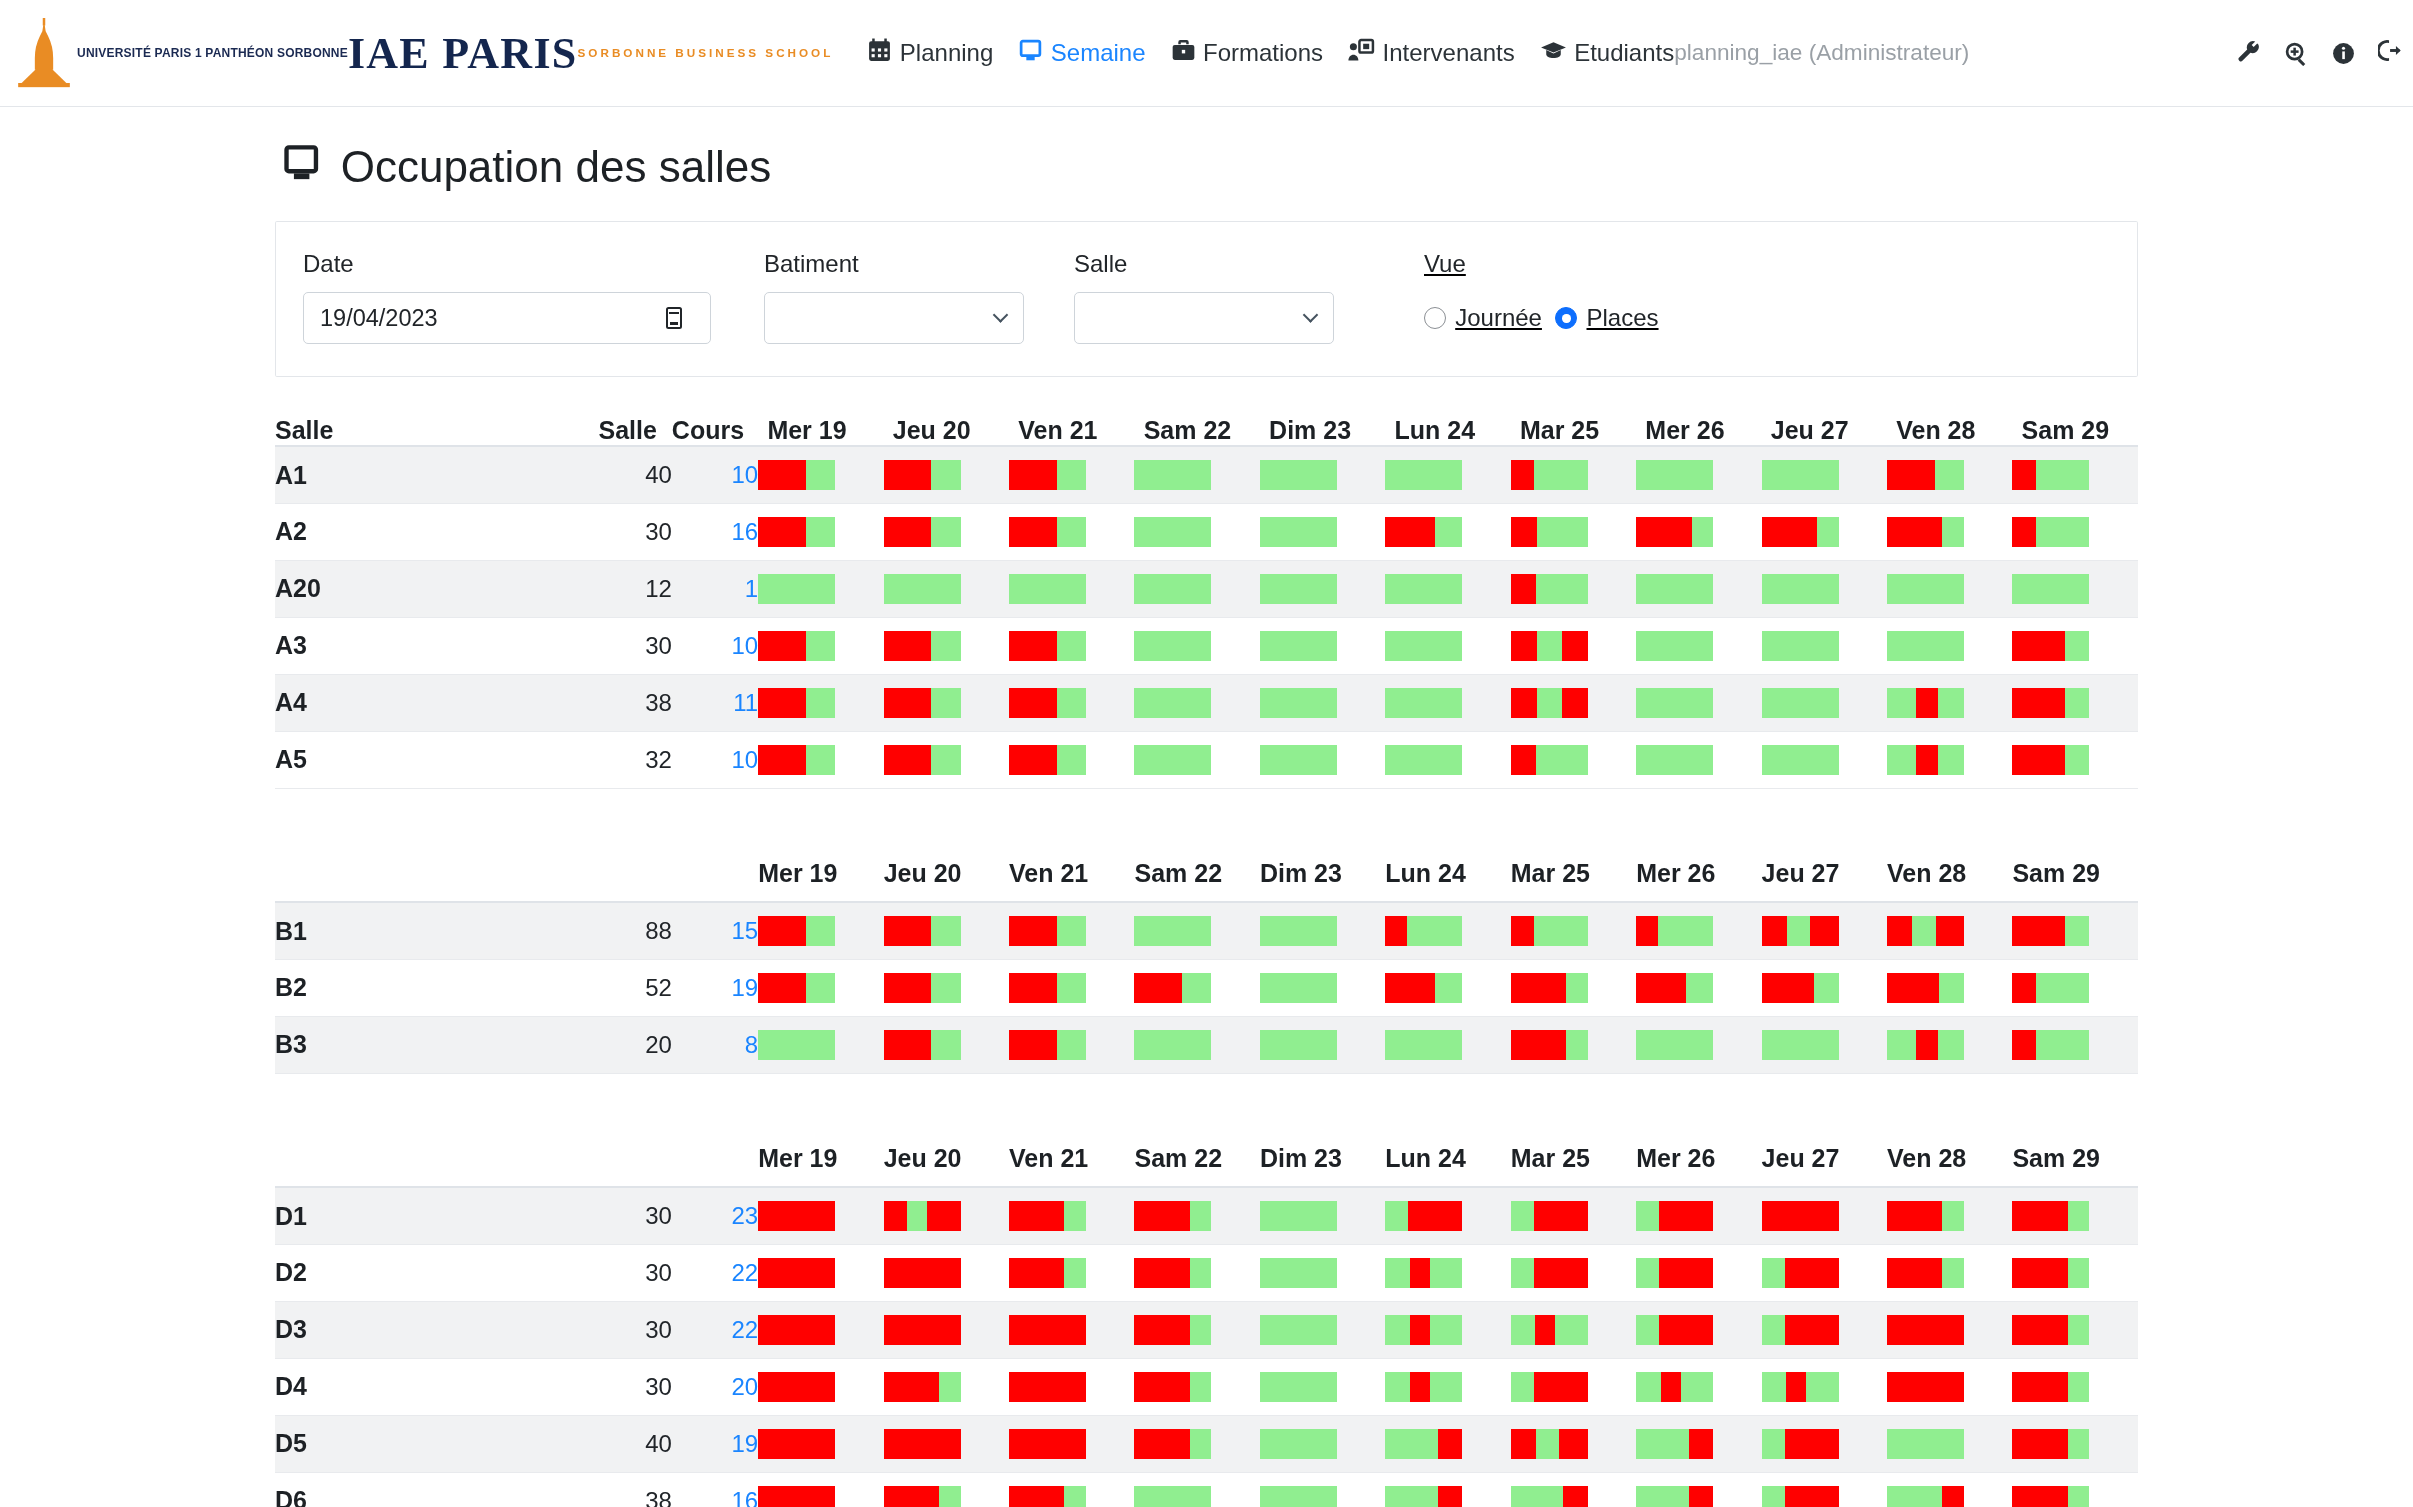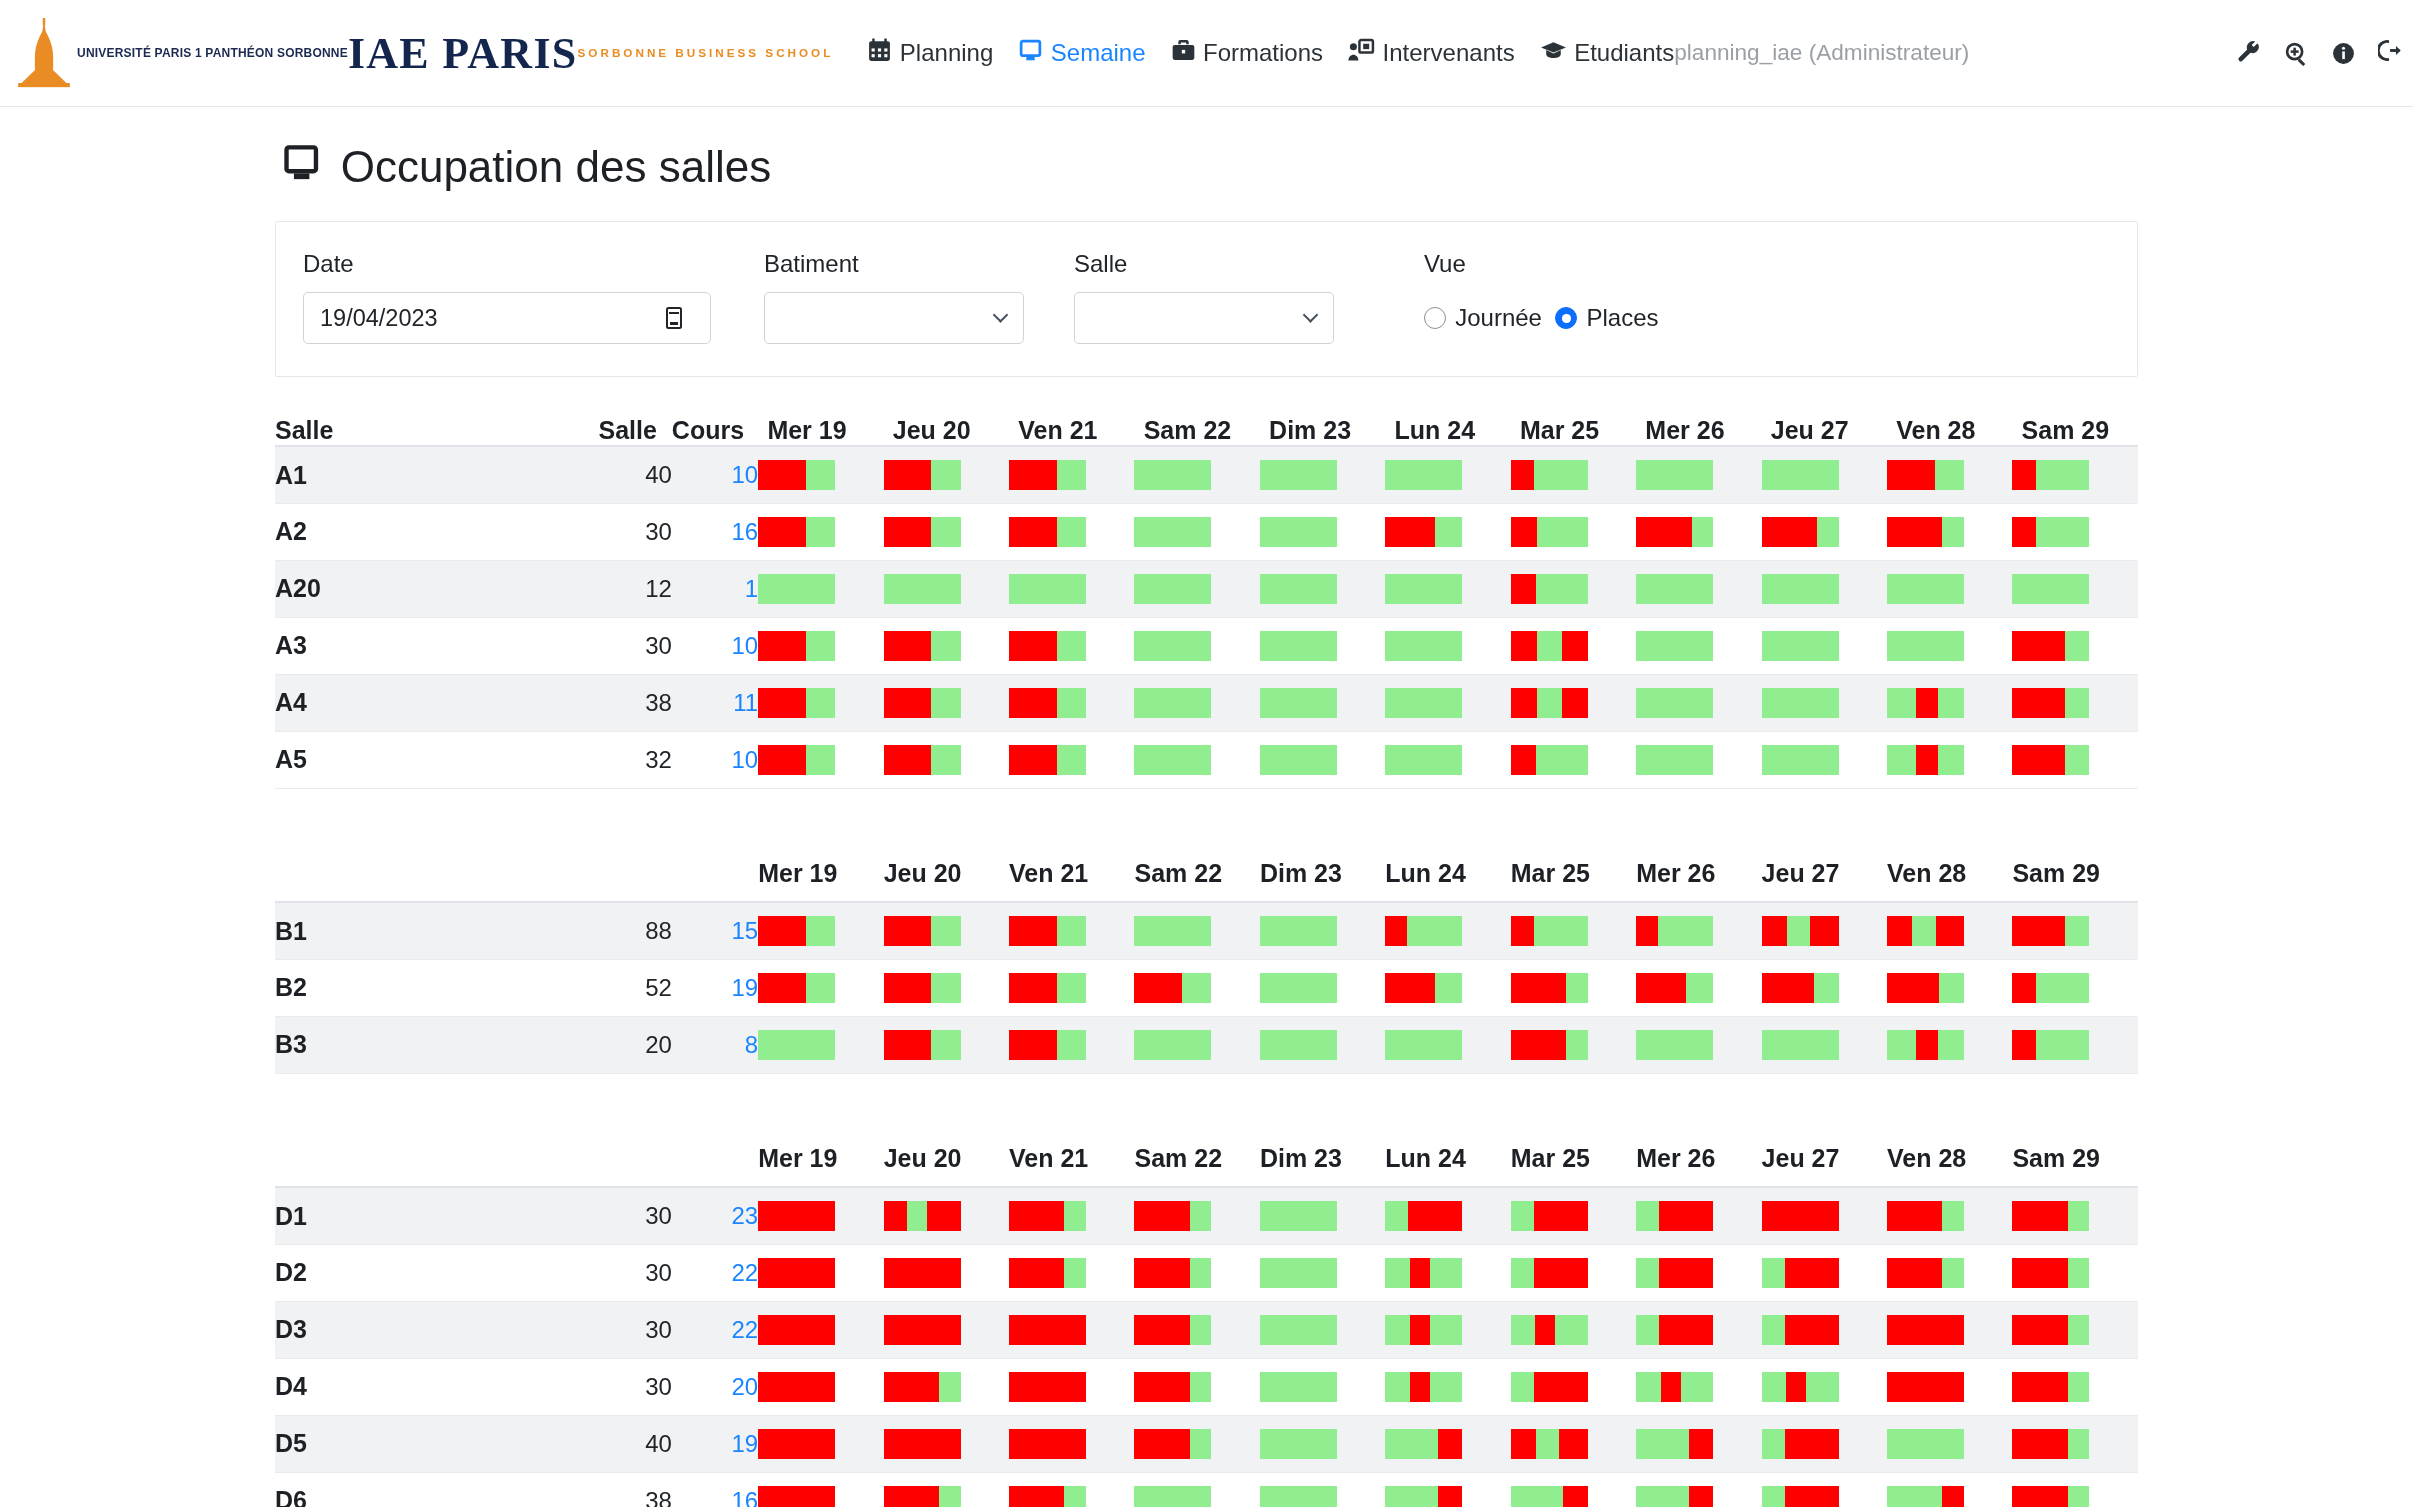--- a/index.html
+++ b/index.html
@@ -113,21 +113,21 @@
     background: #fff;
     display: flex; align-items: center; justify-content: flex-end;
     padding-right: 17px; cursor: pointer;
   }
   .chev {
     width: 11px; height: 11px;
     border-right: 2px solid #45535f; border-bottom: 2px solid #45535f;
     transform: rotate(45deg) translate(-2.5px,-2.5px);
   }
 
-  .fgroup.vue { margin-left: 40px; }
+  .fgroup.vue { margin-left: 40px; text-decoration: underline; }
   .radios { display: flex; align-items: center; gap: 13.4px; height: 52px; }
   .radio-item { display: flex; align-items: center; gap: 9.2px; cursor: pointer; }
   .rdot {
     width: 22px; height: 22px; border-radius: 50%;
     border: 1.7px solid #8b8f94; background: #fff; flex: 0 0 auto;
     position: relative;
   }
   .rdot.checked { border-color: #0d6efd; background: #0d6efd; }
   .rdot.checked:after {
     content:""; position:absolute; left:50%; top:50%; width:8.4px; height:8.4px;

